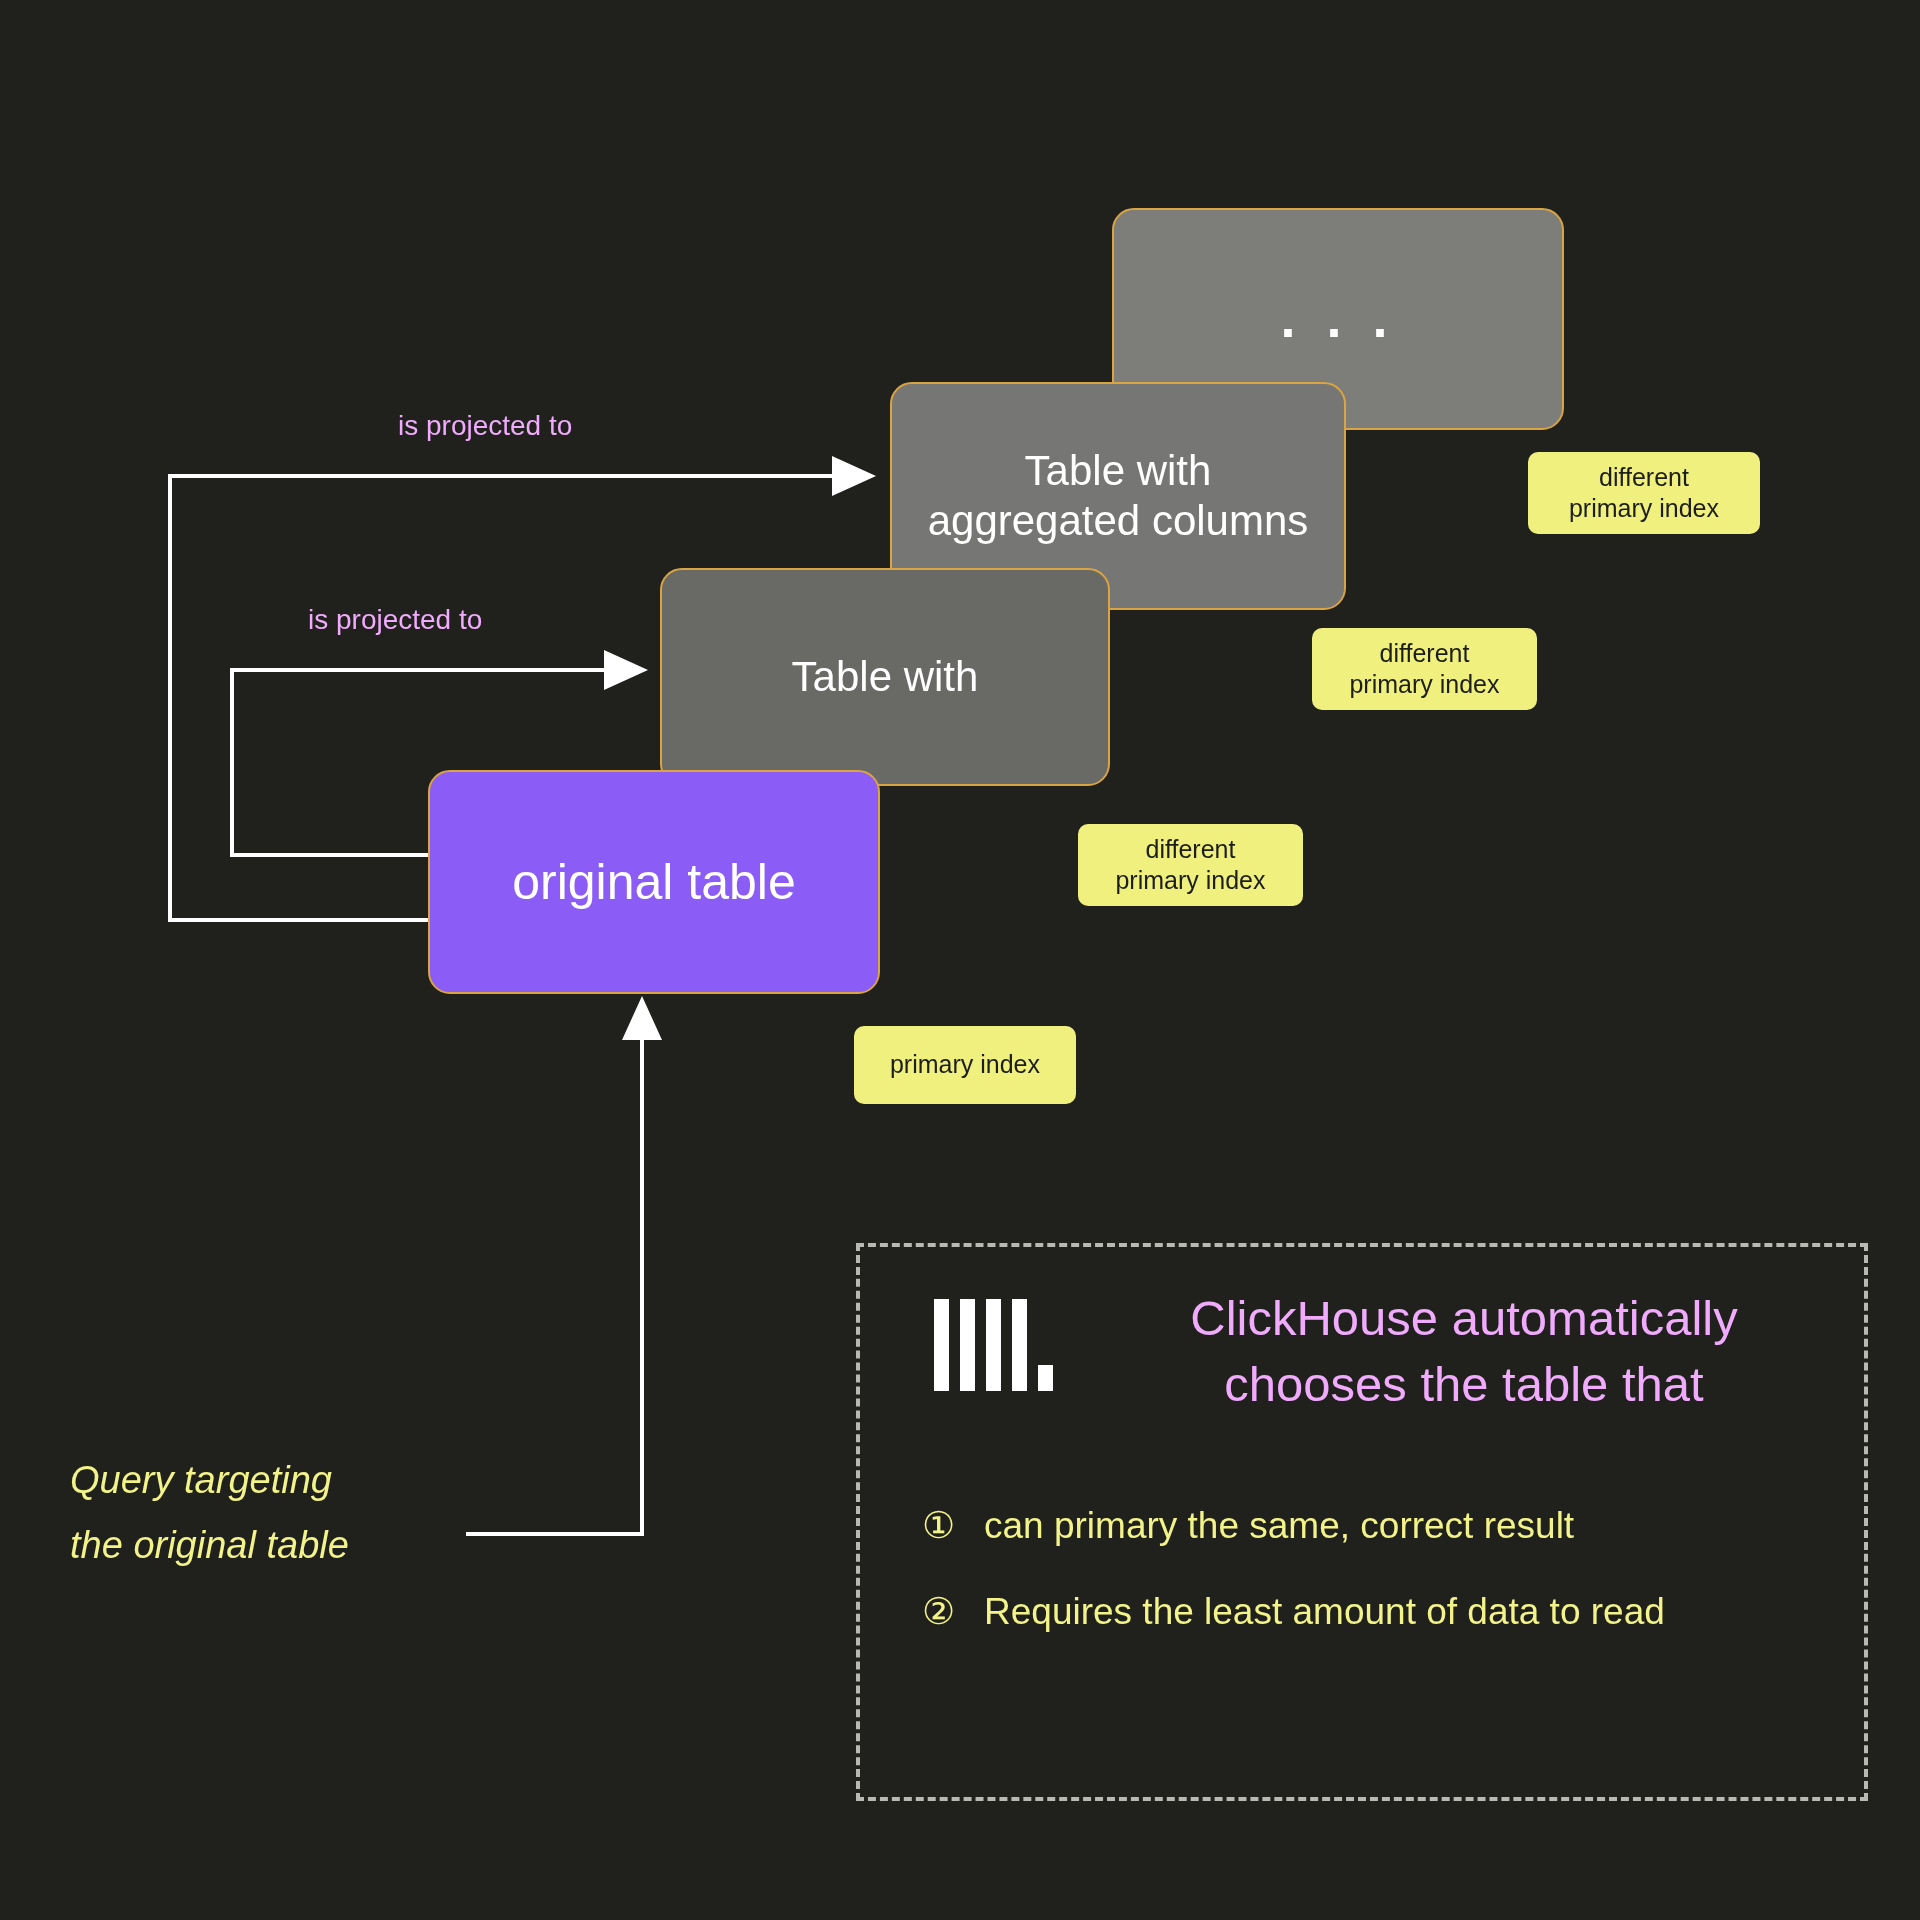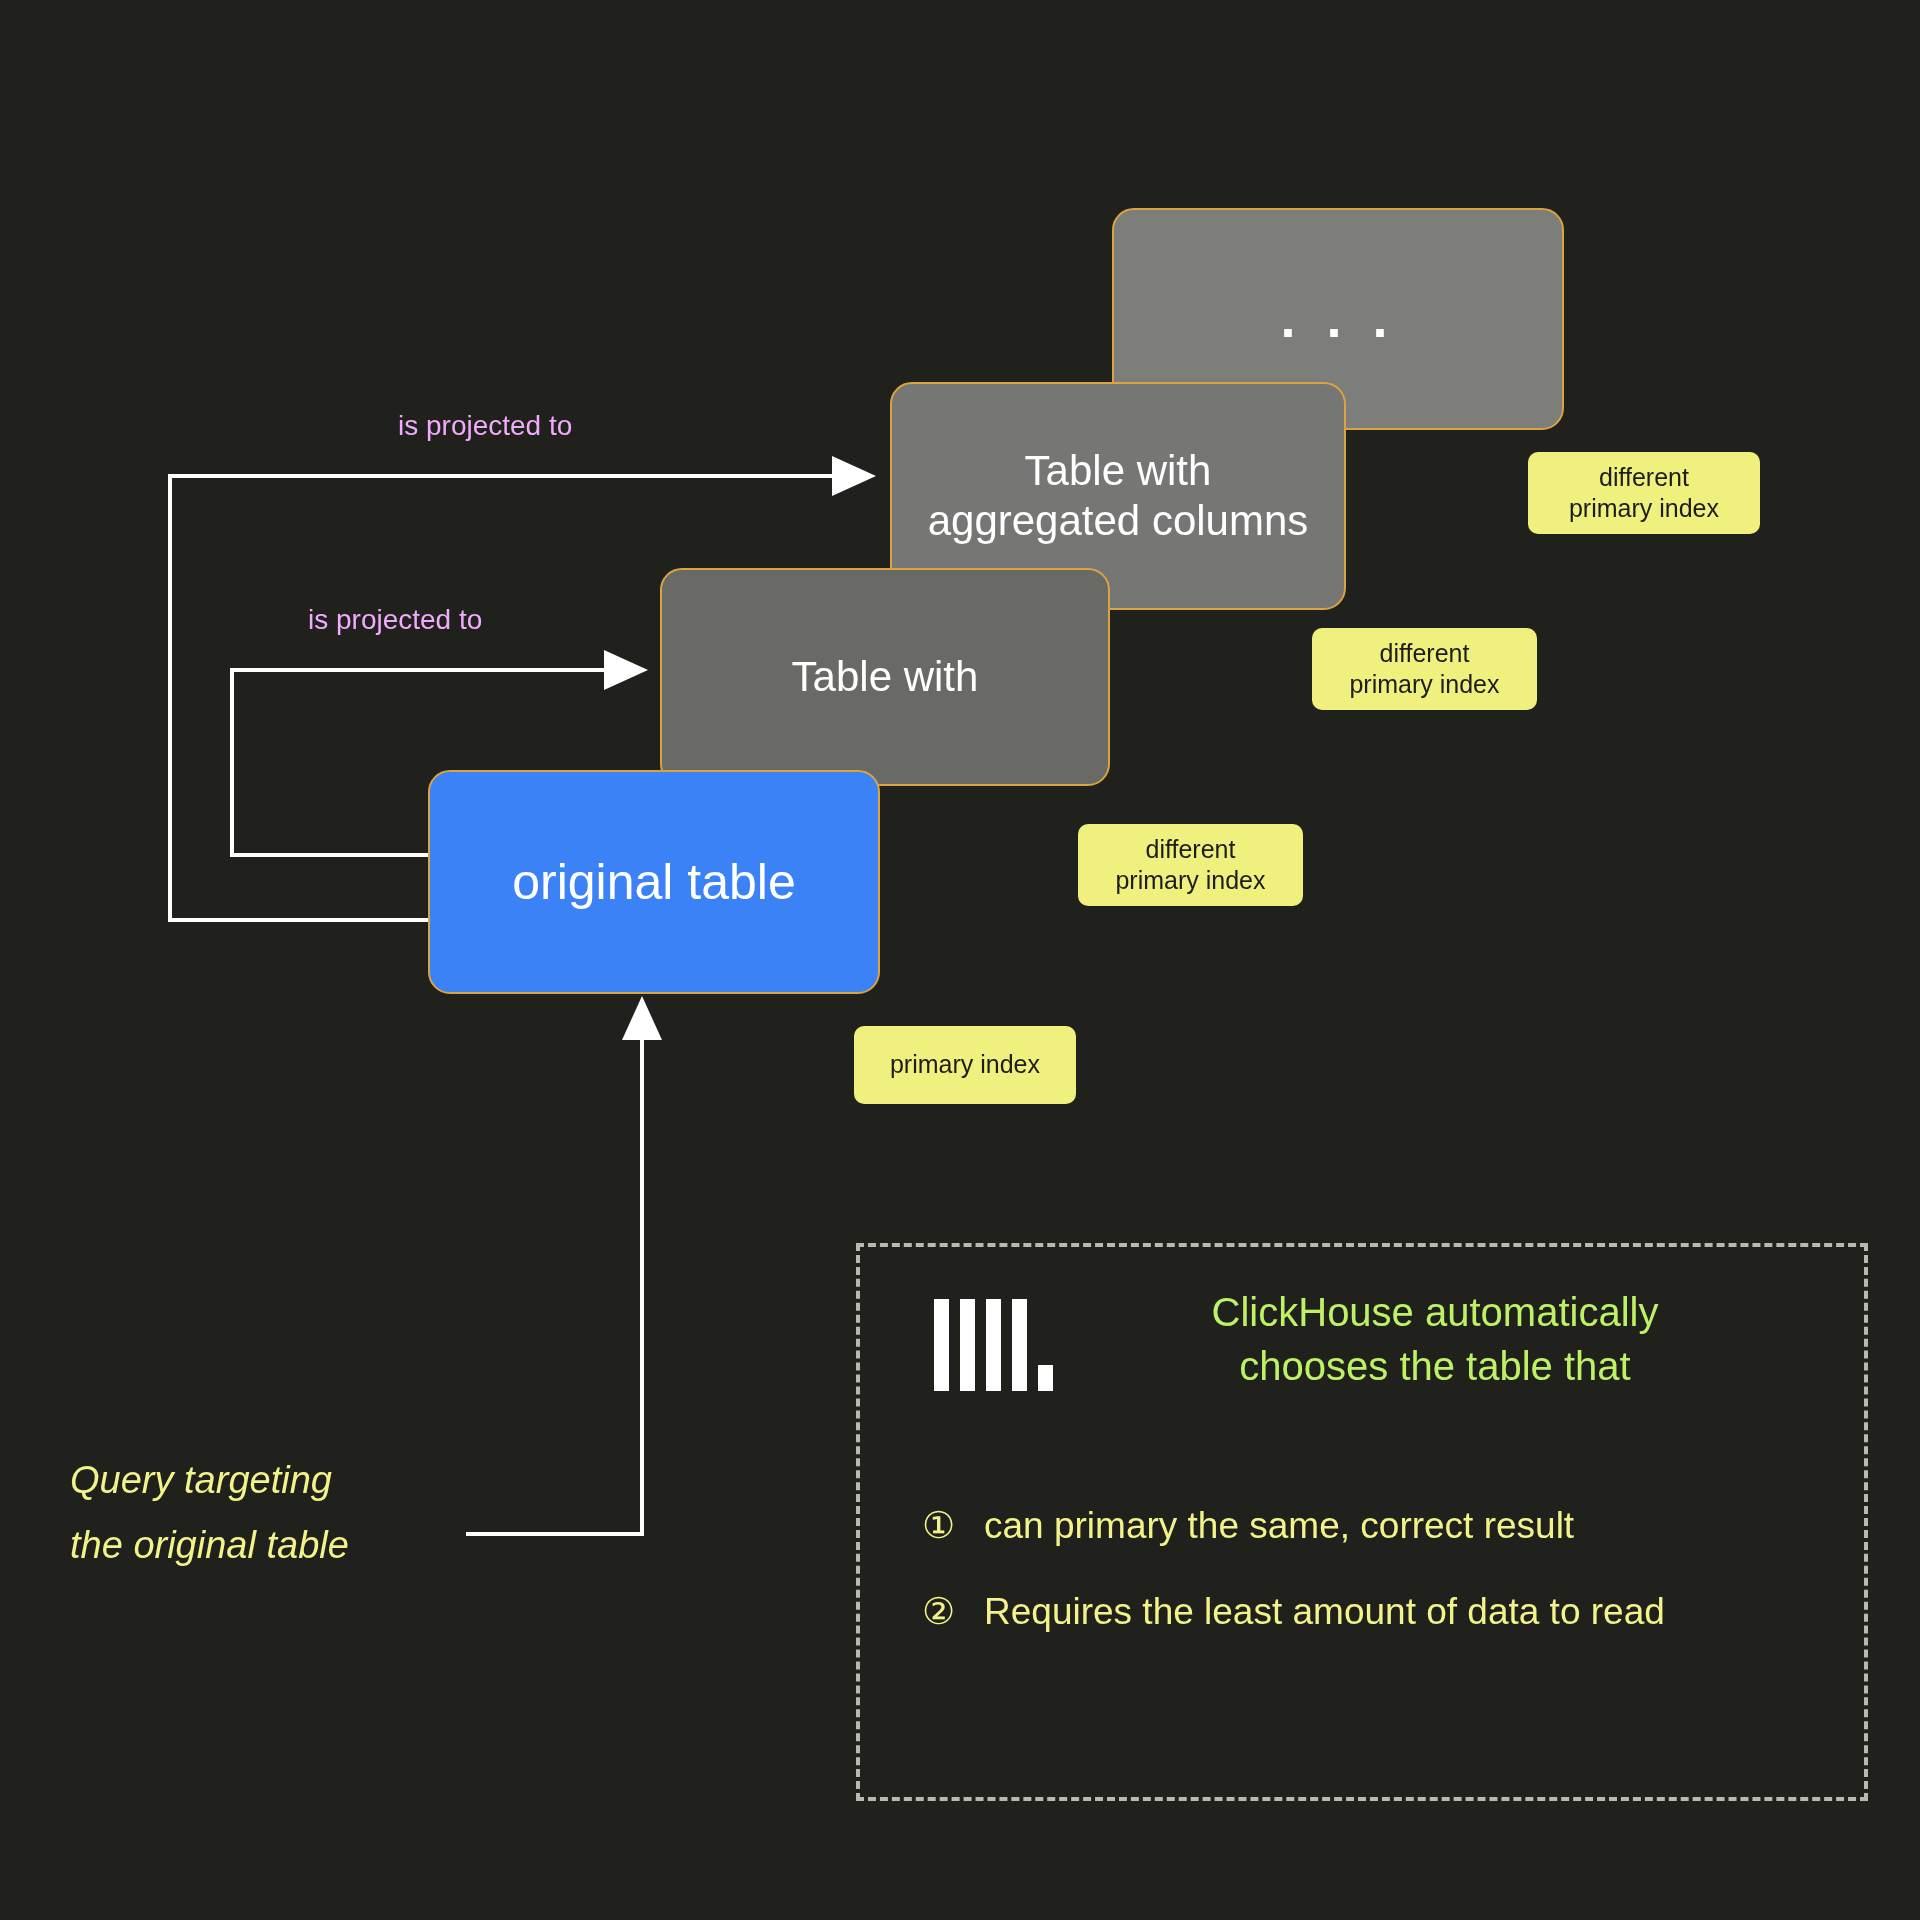--- a/index.html
+++ b/index.html
@@ -50,21 +50,21 @@
   }
   .card.low {
     background: #696966;
     left: 660px;
     top: 568px;
     width: 450px;
     height: 218px;
     font-size: 42px;
   }
   .card.base {
-    background: #3b82f6;
+    background: #8b5cf6;
     left: 428px;
     top: 770px;
     width: 452px;
     height: 224px;
     font-size: 50px;
   }
   .dots {
     letter-spacing: 8px;
     font-size: 54px;
     font-weight: bold;
@@ -115,25 +115,25 @@
     position: absolute;
     left: 856px;
     top: 1243px;
     width: 1012px;
     height: 558px;
     border: 4px dashed #b9b9b4;
     box-sizing: border-box;
   }
   .callout-head {
     position: absolute;
-    left: 205px;
+    left: 234px;
     top: 38px;
     width: 740px;
-    color: #bef264;
-    font-size: 40px;
+    color: #f0abfc;
+    font-size: 49px;
     line-height: 1.35;
     text-align: center;
   }
   .ch-logo {
     position: absolute;
     left: 74px;
     top: 52px;
     width: 122px;
     height: 92px;
   }

